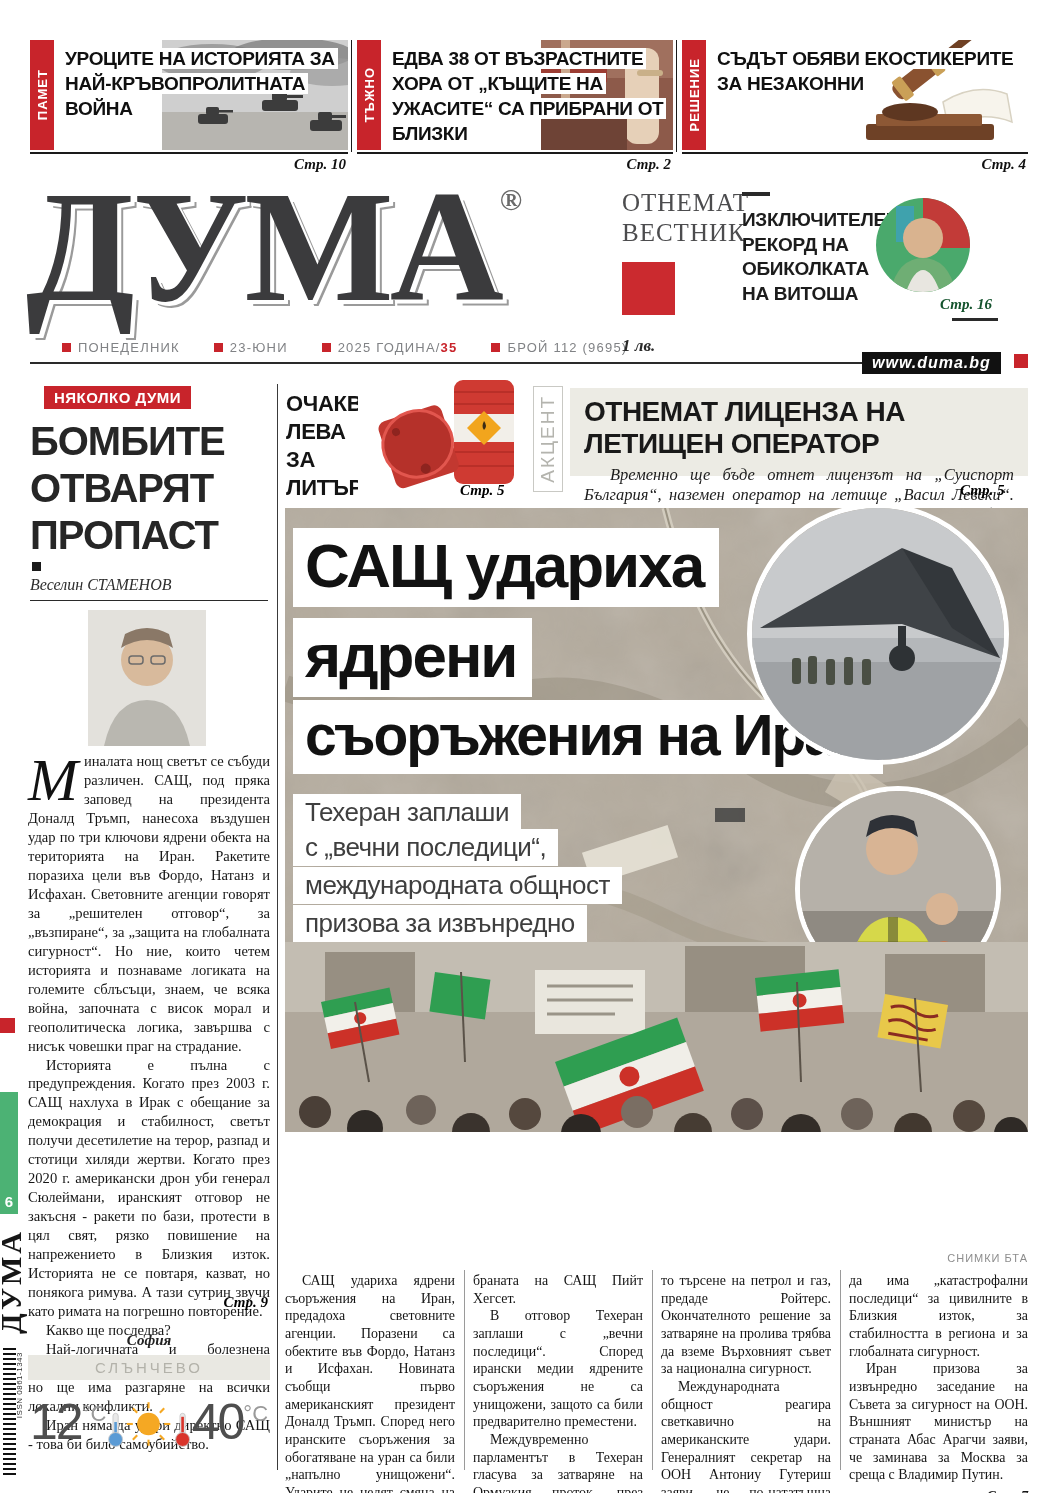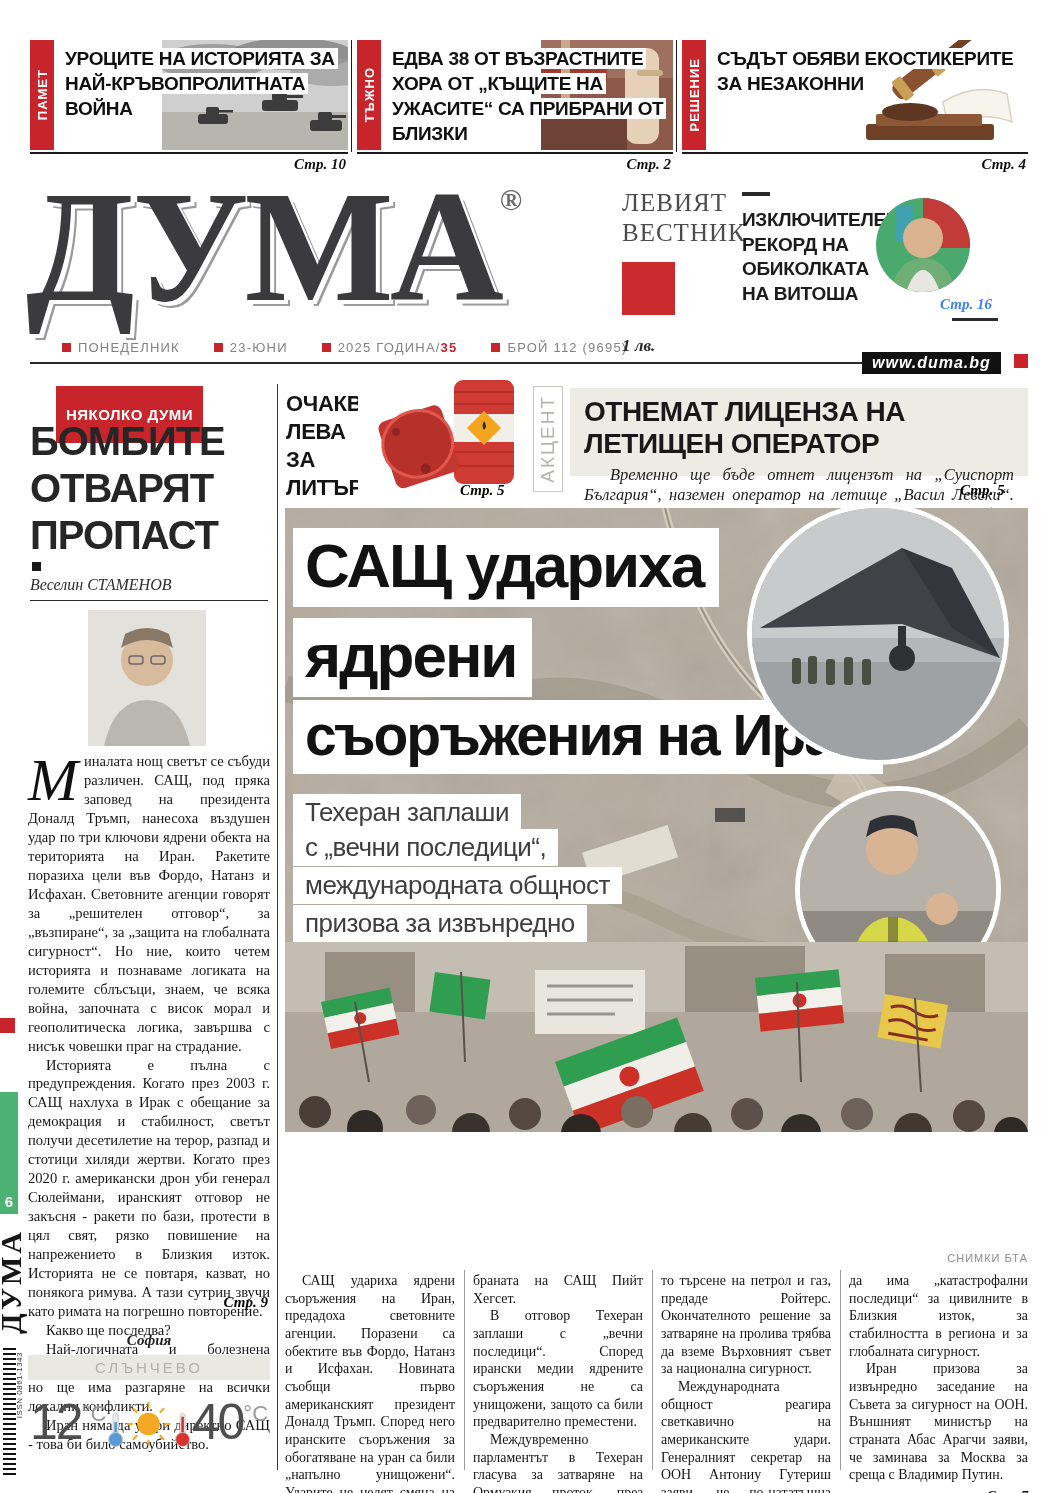--- a/index.html
+++ b/index.html
@@ -28,39 +28,39 @@
           text-shadow:4px 4px 0 #ffffff, 6px 6px 0 #9a9a9a; }
   #logo sup { font-size:30px; color:#6a6a6a; text-shadow:none; letter-spacing:0; vertical-align:90px; }
   #tagline { position:absolute; left:622px; top:188px; font-family:"Liberation Serif", serif; font-size:25px;
              line-height:1.2; color:#4c4c4e; letter-spacing:1px; }
   #masthead-square { position:absolute; left:622px; top:262px; width:53px; height:53px; background:#cb2a2f; }
   #promo-dash { position:absolute; left:742px; top:192px; width:28px; height:4px; background:#2a2a2a; }
   #promo-title { position:absolute; left:742px; top:208px; width:140px; font-weight:800; font-size:19px;
                  line-height:1.3; color:#1c1c1c; letter-spacing:-0.3px; }
   #promo-photo { position:absolute; left:876px; top:198px; width:94px; height:94px; border-radius:50%; overflow:hidden; }
   #promo-page { position:absolute; left:940px; top:296px; font-family:"Liberation Serif", serif; font-style:italic;
-                font-weight:bold; font-size:15px; color:#3b82f6; }
+                font-weight:bold; font-size:15px; color:#14532d; }
   #promo-underline { position:absolute; left:952px; top:318px; width:46px; height:3px; background:#2a2a2a; }
 
   
   #dateline { position:absolute; left:30px; top:340px; width:620px; display:flex; gap:34px; align-items:center;
               color:#808285; font-size:13px; letter-spacing:1.2px;margin-left:32px; }
   .dl-item { display:flex; align-items:center; gap:7px; white-space:nowrap; }
   .red-bullet { width:9px; height:9px; background:#c8242b; display:inline-block; flex:0 0 auto; }
   .dl-red { color:#c8242b; font-weight:bold; }
   #price { position:absolute; left:622px; top:336px; font-family:"Liberation Serif", serif; font-style:italic;
            font-weight:bold; font-size:17px; color:#2a2a2a; }
   #dateline-rule { position:absolute; left:30px; top:362px; width:880px; border-top:2px solid #2a2a2a; }
   #site-box { position:absolute; left:862px; top:352px; background:#111; color:#fff; font-weight:bold;
               font-style:italic; font-size:16px; padding:2px 10px; letter-spacing:1px; }
   #site-square { position:absolute; left:1014px; top:354px; width:14px; height:14px; background:#c8242b; }
 
   
   #opinion-tag { position:absolute; left:44px; top:386px; background:#c8242b; color:#fff; font-weight:bold;
-                 font-size:15px; letter-spacing:0.5px; padding:20px 10px;margin-left:12px; }
+                 font-size:15px; letter-spacing:0.5px; padding:3px 10px; }
   #opinion-title { position:absolute; left:30px; top:418px; width:230px; font-weight:800; font-size:40px;
                    line-height:1.17; color:#262626; letter-spacing:-1px; }
   #opinion-square { position:absolute; left:32px; top:562px; width:9px; height:9px; background:#1a1a1a; }
   #opinion-author { position:absolute; left:30px; top:576px; font-family:"Liberation Serif", serif;
                     font-style:italic; font-size:16px; color:#2e2e2e; }
   #opinion-rule { position:absolute; left:30px; top:600px; width:238px; border-top:1px solid #2a2a2a; }
   #opinion-photo { position:absolute; left:88px; top:610px; width:118px; height:136px; }
   #opinion-body { position:absolute; left:28px; top:752px; width:242px; font-family:"Liberation Serif", serif;
                   font-size:14.6px; line-height:1.3; color:#161616; text-align:justify; }
   #opinion-body p { text-indent:18px; }
@@ -213,21 +213,21 @@
     <div class="teaser-tab">
         <span>РЕШЕНИЕ</span>
       </div>
     <div class="teaser-title"><span>СЪДЪТ ОБЯВИ ЕКОСТИКЕРИТЕ ЗА НЕЗАКОННИ</span></div>
     <div class="teaser-rule"></div>
     <div class="teaser-page">Стр. 4</div>
   </div>
 
   <div id="logo"><span>ДУМА</span><sup>®</sup></div>
   <div id="tagline">
-    <div>ЛЕВИЯТ</div>
+    <div>ОТНЕМАТ</div>
     <div>ВЕСТНИК</div>
   </div>
   <div id="masthead-square"></div>
   <div id="promo-dash"></div>
   <div id="promo-title">ИЗКЛЮЧИТЕЛЕН РЕКОРД НА ОБИКОЛКАТА НА ВИТОША</div>
   <div id="promo-photo">
     <svg width="94" height="94" viewBox="0 0 94 94">
       <rect width="94" height="94" fill="#4aa96c"></rect>
       <rect x="47" width="47" height="50" fill="#c23b38"></rect>
       <rect x="20" y="8" width="18" height="36" fill="#3aa0c9" opacity=".7"></rect>

